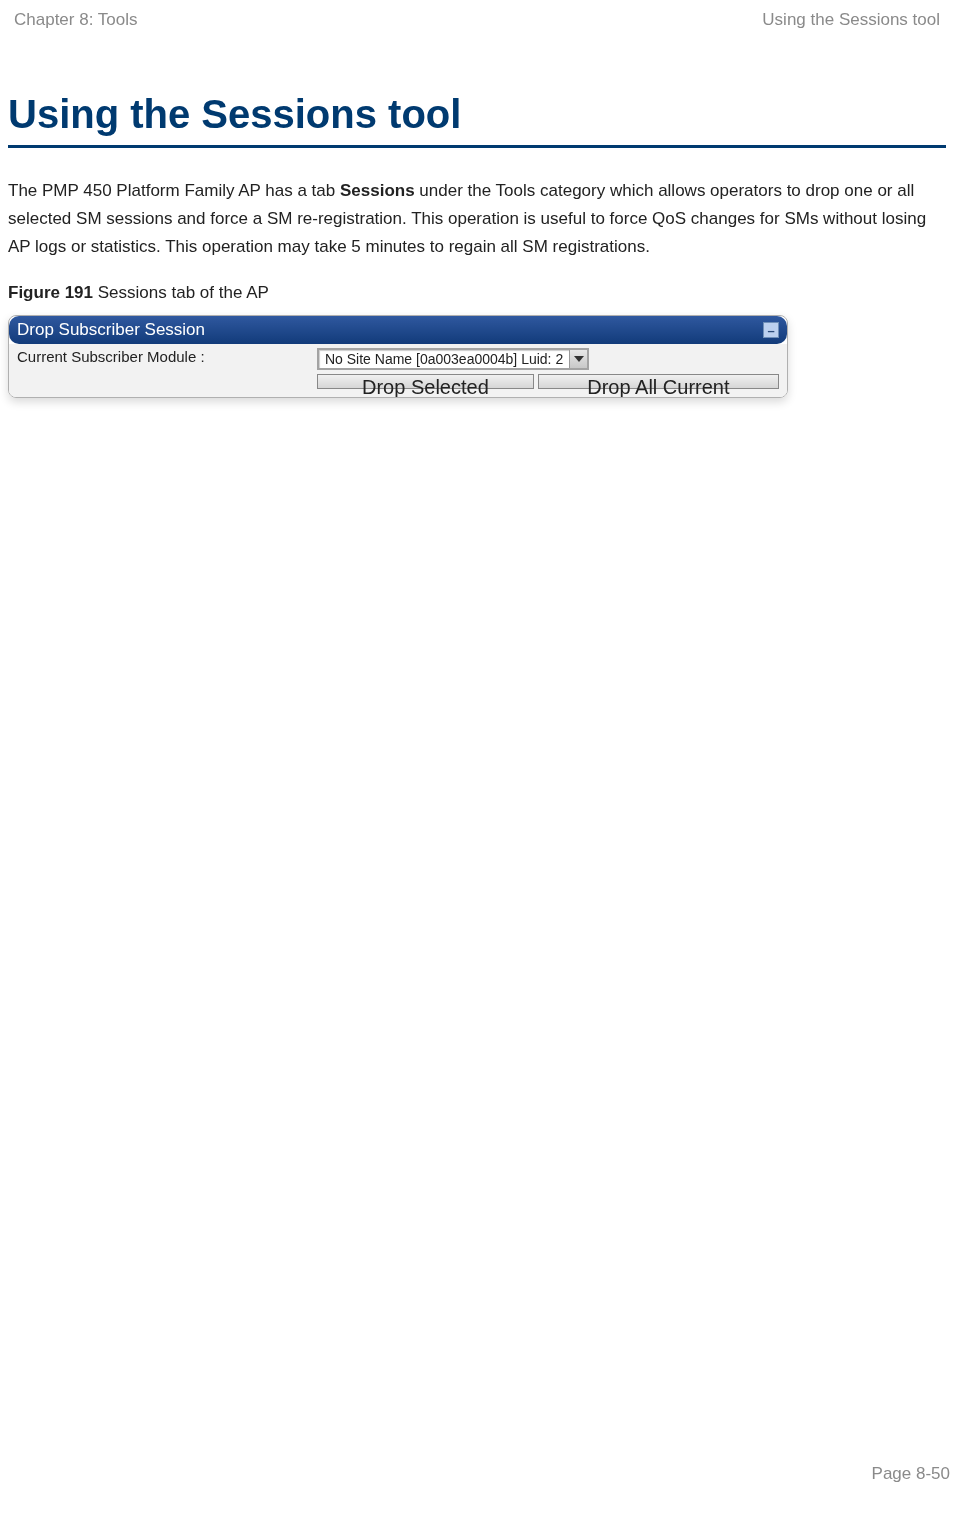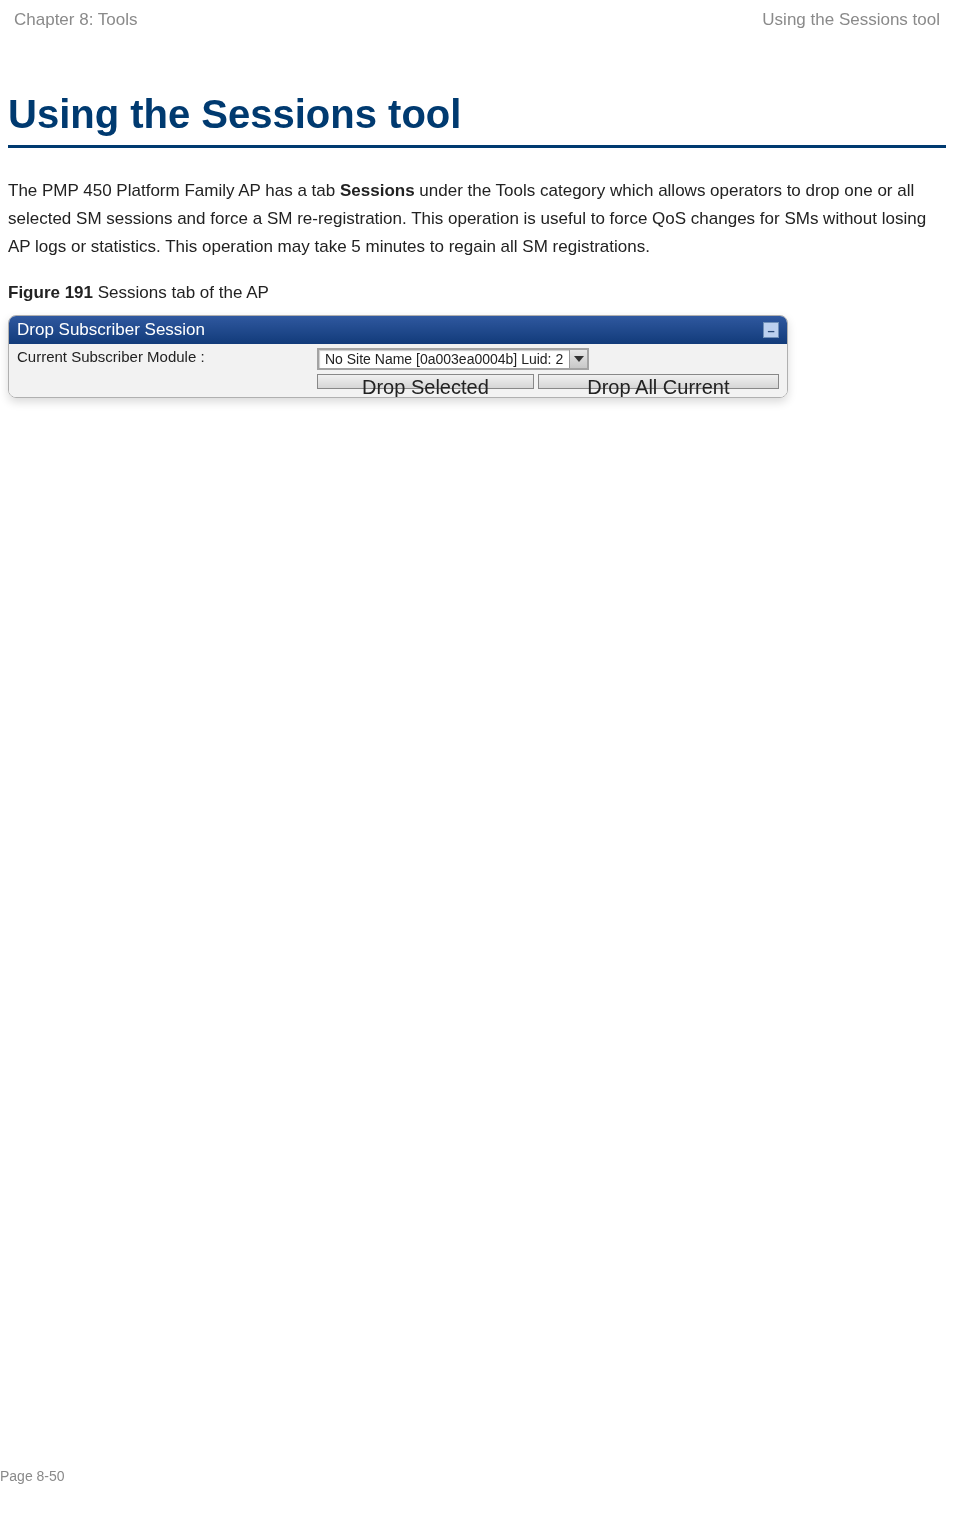--- a/index.html
+++ b/index.html
@@ -56,20 +56,21 @@
       width: 780px;
     }
     .panel-header {
       background: linear-gradient(#2f589f, #123b7a);
       color: #ffffff;
       font-size: 17px;
       padding: 4px 8px;
       display: flex;
       justify-content: space-between;
       align-items: center;
+      border-radius: 10px;
     }
     .panel-header-icon {
       display: inline-flex;
       width: 16px;
       height: 16px;
       background: #bcd0ef;
       border: 1px solid #6f8fb8;
       align-items: center;
       justify-content: center;
       font-size: 13px;
@@ -128,24 +129,24 @@
       font-size: 20px;
       color: #222;
       padding: 1px 10px;
       height: 15px;
       cursor: pointer;
     }
     .page-footer {
       position: absolute;
       bottom: 30px;
       left: 0;
-      right: 16px;
-      text-align: left;
+      right: 4px;
+      text-align: right;
       color: #8a8a8a;
-      font-size: 14px;
+      font-size: 17px;
     }
   </style>
 </head>
 <body>
 
 <div class="page-header">
   <span>Chapter 8:  Tools</span>
   <span>Using the Sessions tool</span>
 </div>
 

